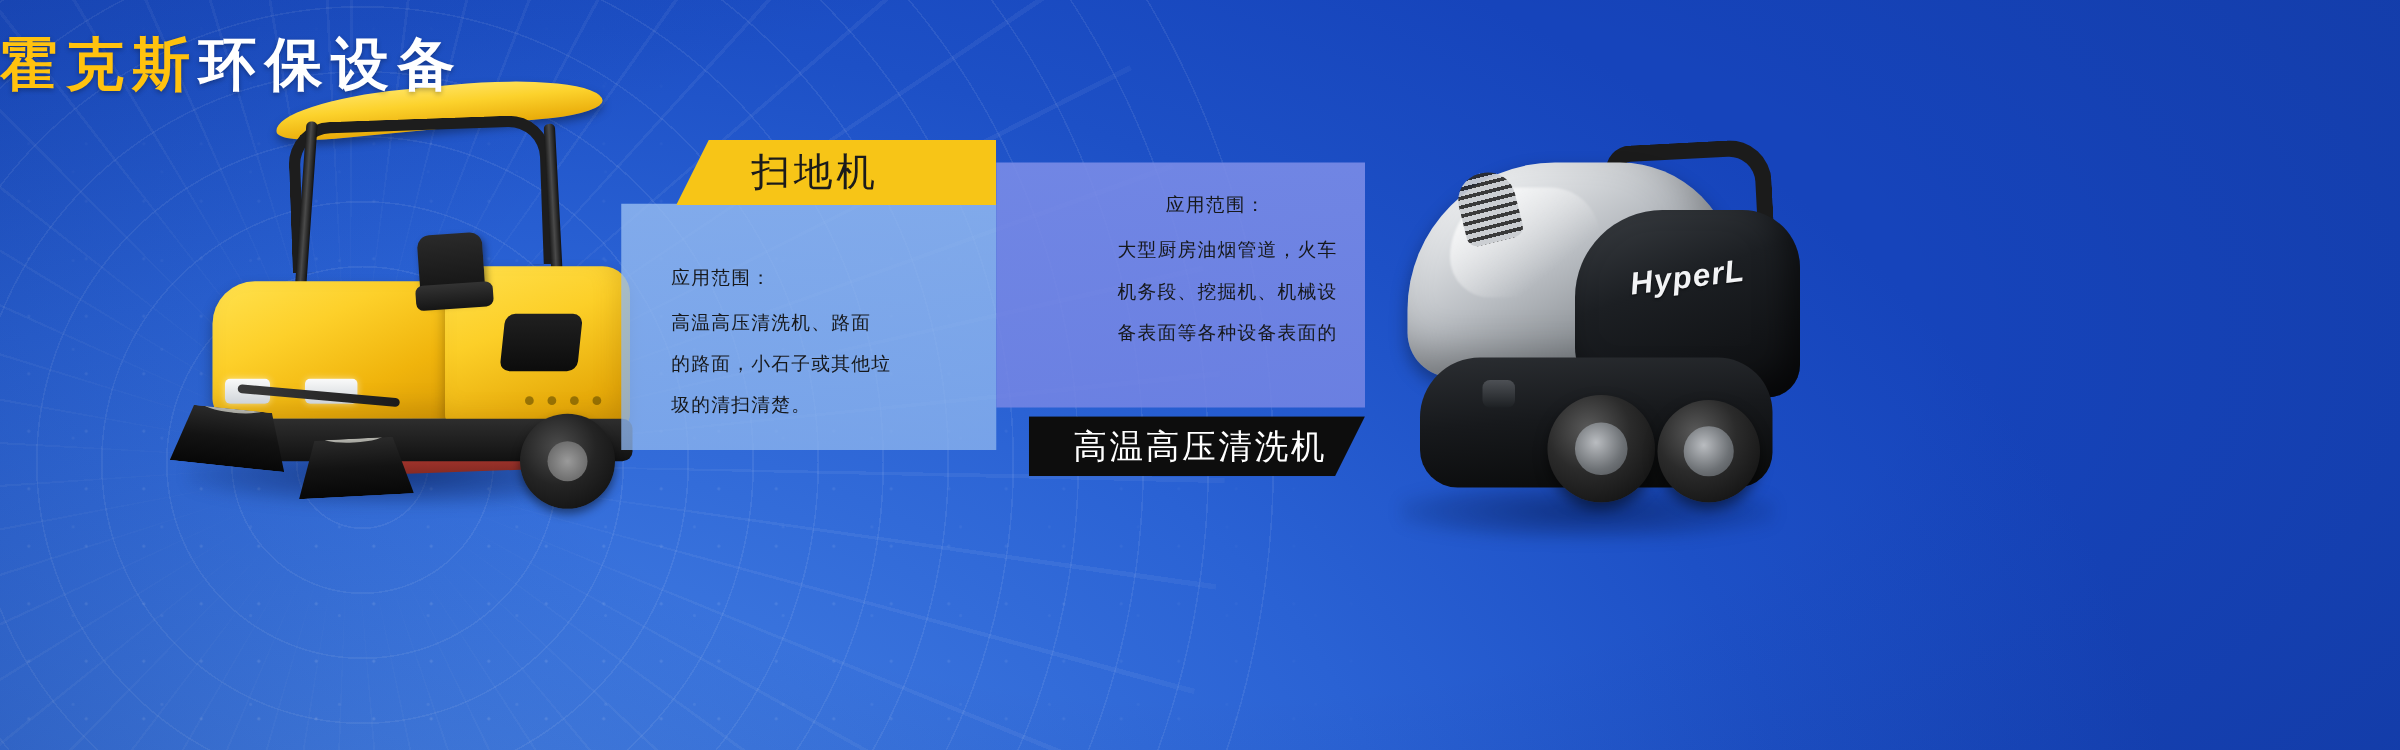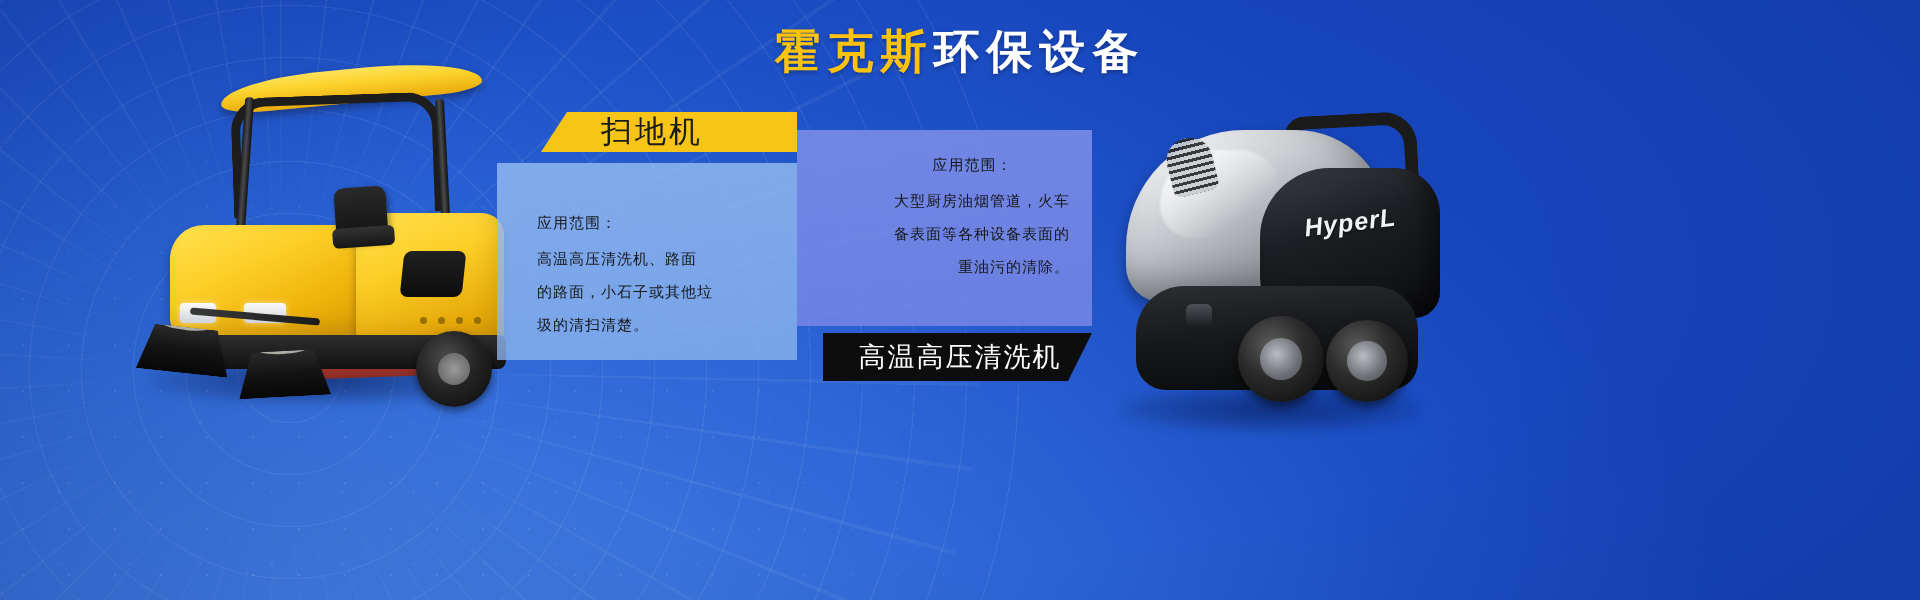--- a/index.html
+++ b/index.html
@@ -54,34 +54,34 @@
   }
   .vignette {
     position:absolute; inset:0;
     background: radial-gradient(ellipse 1500px 760px at 50% 45%, transparent 38%, rgba(8,30,95,.30) 100%);
     pointer-events:none;
   }
 
   
   #headline {
     position:absolute; left:0; top:28px; width:1920px;
-    text-align:center;
+    text-align:left;
     font-size:46px; font-weight:bold; letter-spacing:7px;
     white-space:nowrap;
     line-height:1;
   }
   #headline .hl-a { color:#ffc20e; text-shadow:0 2px 4px rgba(0,0,0,.30); }
   #headline .hl-b { color:#ffffff; text-shadow:0 2px 4px rgba(0,0,0,.30); }
 
   
   #left-card { position:absolute; left:497px; top:112px; width:300px; height:248px; }
 
   .tag-yellow {
     position:absolute; left:44px; top:0;
-    width:256px; height:40px;
+    width:256px; height:52px;
     background:#f7c517;
     clip-path: polygon(26px 0, 100% 0, 100% 100%, 0 100%);
     display:flex; align-items:center; padding-left:60px;
   }
   .tag-yellow .tag-txt {
     font-size:31px; color:#1b1b1b; letter-spacing:3px; white-space:nowrap;
   }
 
   .panel-left {
     position:absolute; left:0; top:51px;
@@ -351,22 +351,22 @@
     <div class="tag-yellow">
       <span class="tag-txt">扫地机</span>
     </div>
   </div>
 
   <div id="right-card">
     <div class="panel-right">
       <div class="p-inner">
         <div class="body-line right head">应用范围：</div>
         <div class="body-line right">大型厨房油烟管道，火车</div>
+        <div class="body-line right">机务段、挖掘机、机械设</div>
         <div class="body-line right">备表面等各种设备表面的</div>
-        <div class="body-line right">重油污的清除。</div>
       </div>
     </div>
     <div class="tag-black">
       <span class="tag-txt">高温高压清洗机</span>
     </div>
   </div>
 
 </div>
 
 </body></html>

